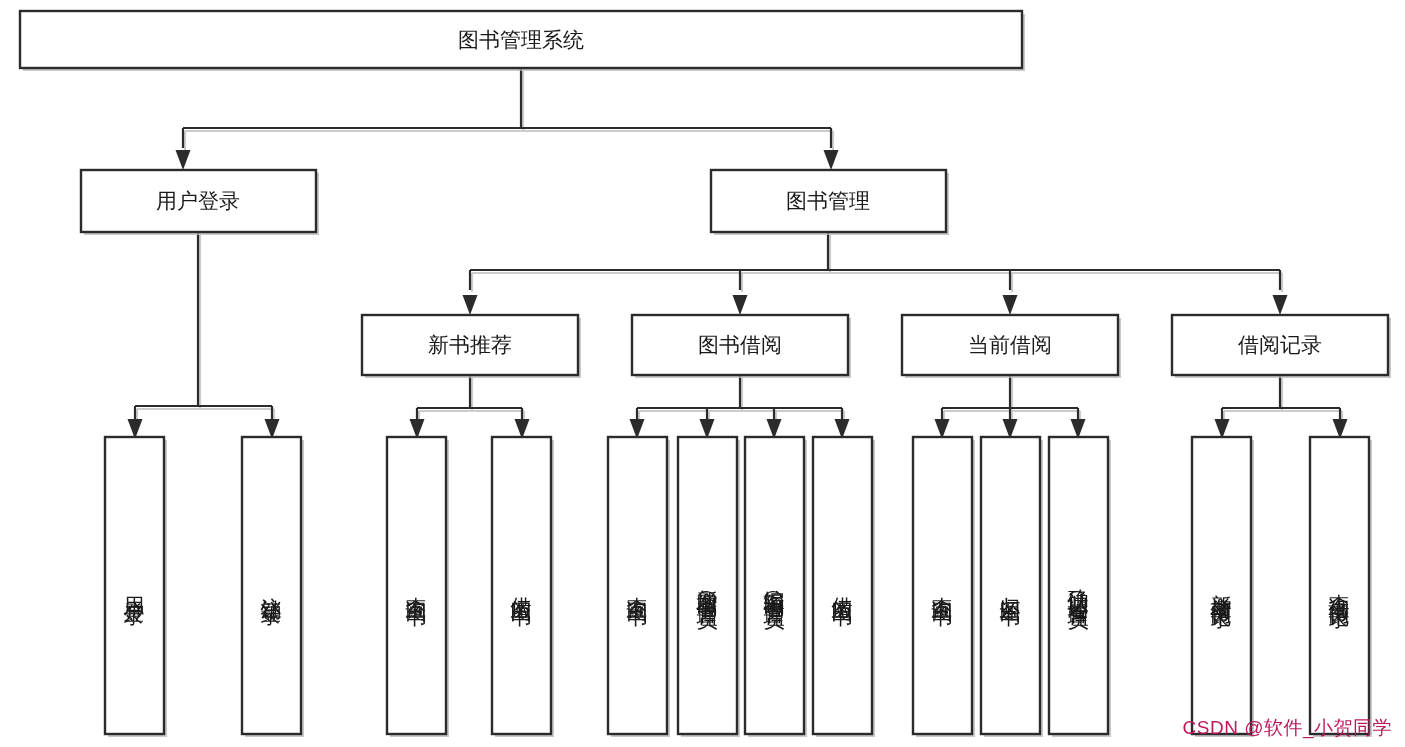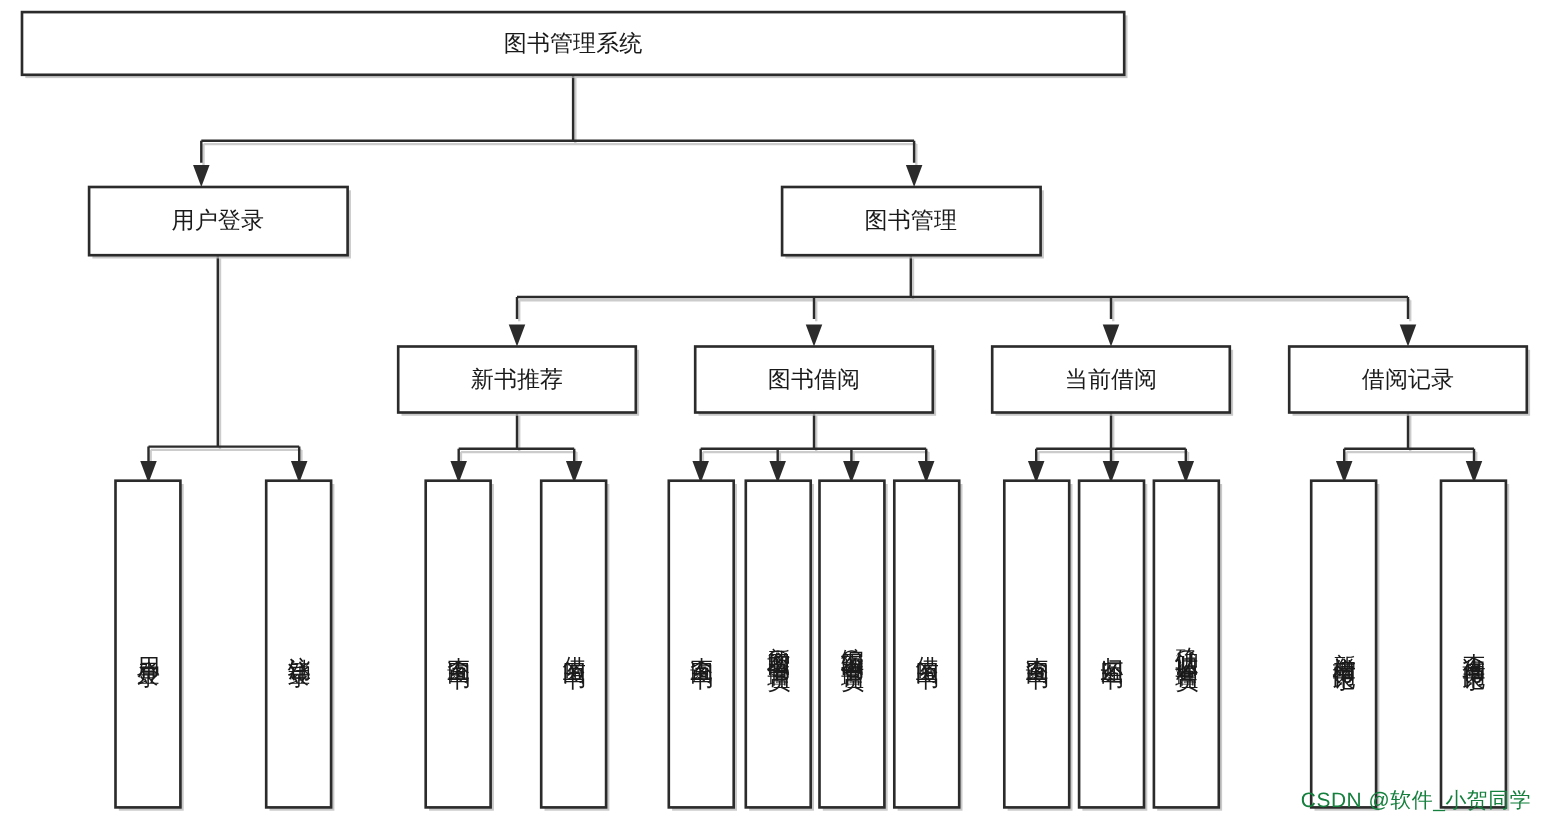--- a/index.html
+++ b/index.html
@@ -72,21 +72,21 @@
     color: #1a1a1a;
     white-space: nowrap;
     pointer-events: none;
   }
   .watermark {
     position: absolute;
     right: 13px;
     bottom: 6px;
     font-family: "Liberation Sans", "DejaVu Sans", sans-serif;
     font-size: 19px;
-    color: #15803d;
+    color: #be185d;
     letter-spacing: 0.5px;
     white-space: nowrap;
   }
 </style>
 </head>
 <body>
 
 <div id="diagram-root">
 
   <svg id="tree-svg" viewBox="0 0 1405 747" xmlns="http://www.w3.org/2000/svg">

